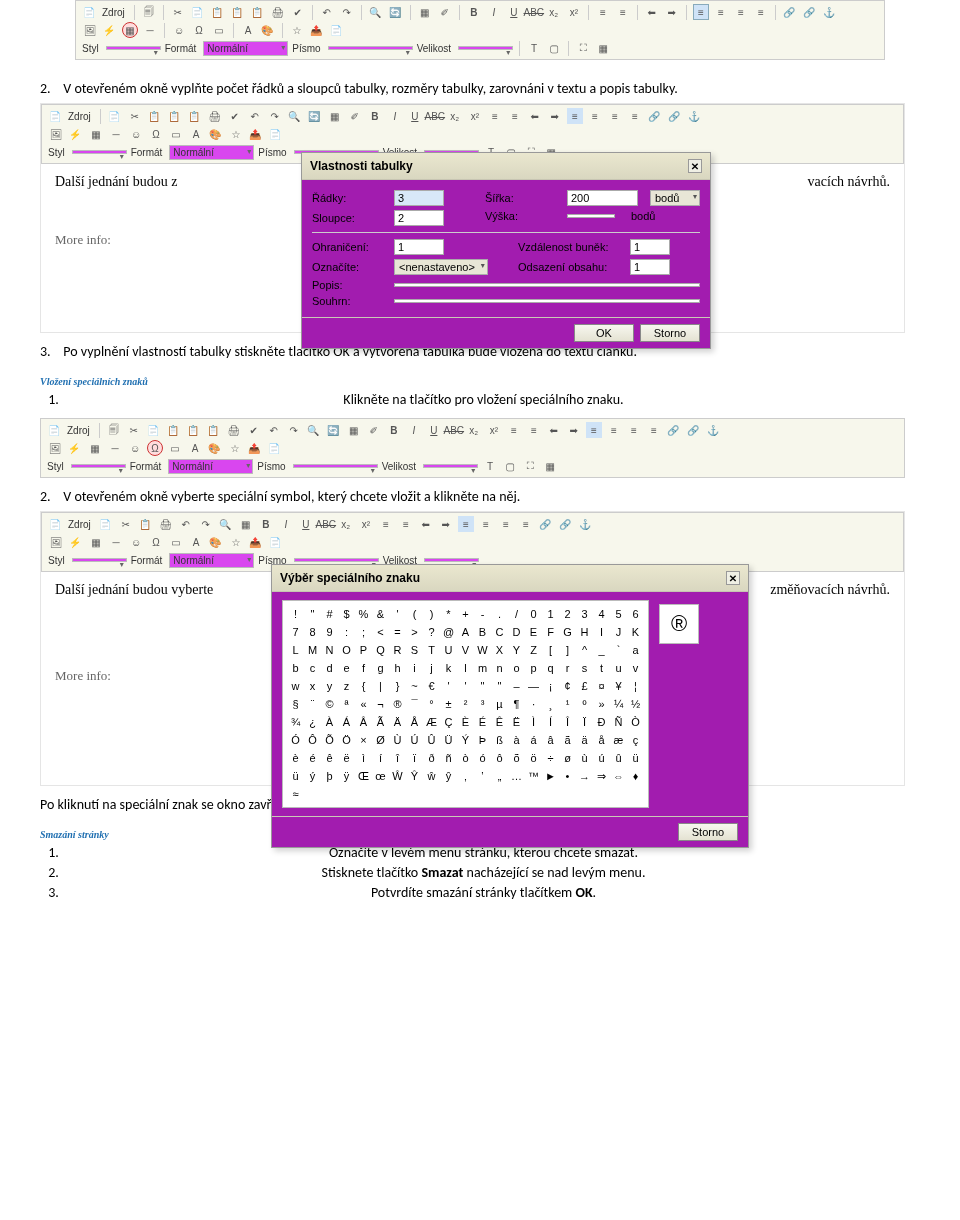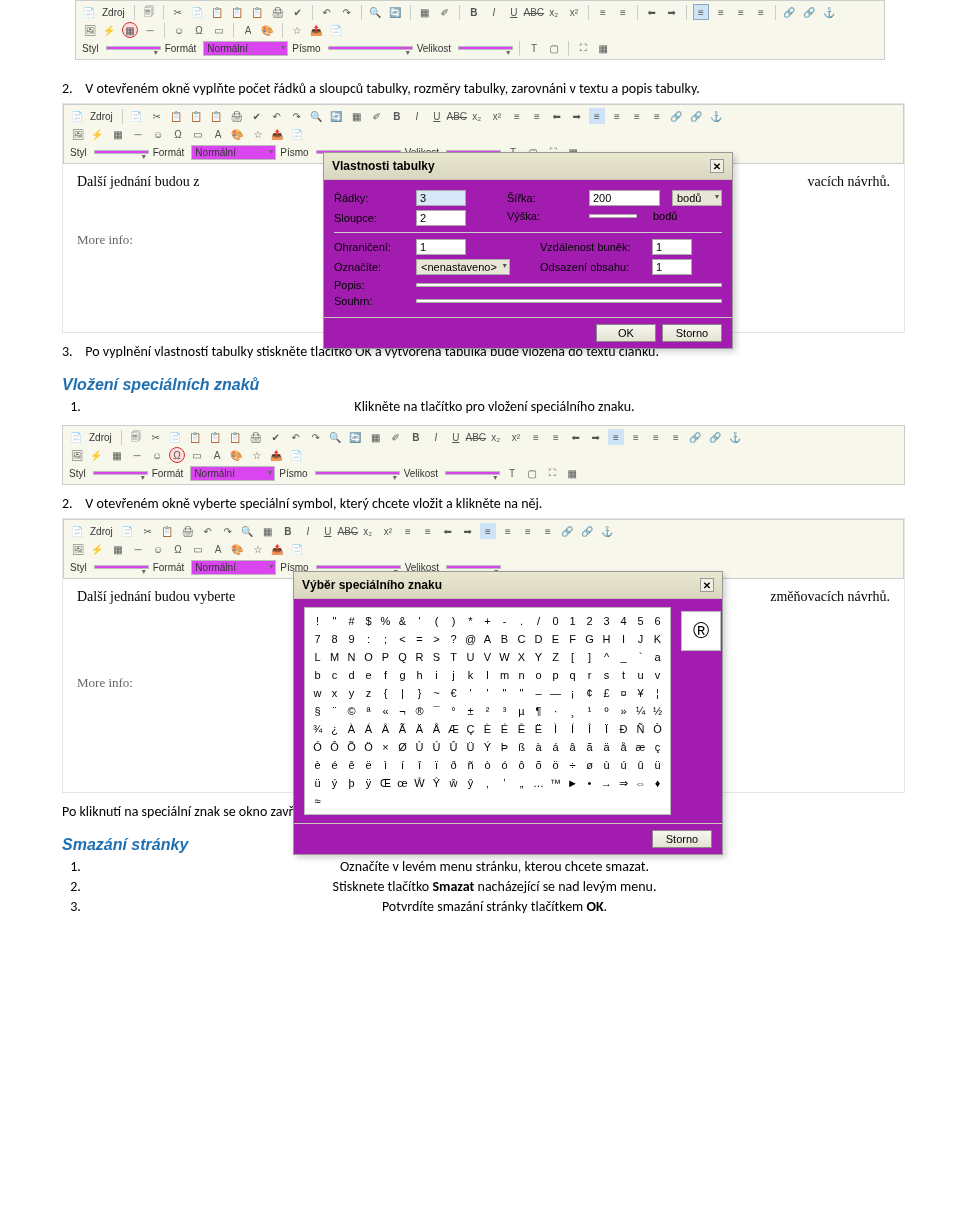--- a/index.html
+++ b/index.html
@@ -5,21 +5,21 @@
   * { box-sizing: border-box; }
   body {
     font-family: Calibri, Arial, sans-serif;
     font-size: 14px;
     margin: 0;
     padding: 0;
     background: #fff;
     color: #000;
     width: 960px;
   }
-  .content { padding: 10px 55px 30px 62px; }
+  .content { padding: 10px 55px 30px 40px; }
   .toolbar-wrap {
     background: #f7f7ec;
     border: 1px solid #ccc;
     padding: 2px 6px;
     margin: 0;
     font-size: 10px;
     font-family: Tahoma, Arial, sans-serif;
     color: #333;
   }
   .tb-row { display: flex; align-items: center; gap: 4px; padding: 1px 0; min-height: 18px; }
@@ -114,24 +114,24 @@
   .char-cell { width: 17px; height: 18px; text-align: center; }
   .char-preview {
     width: 40px; height: 40px; border: 1px solid #bbb; background: #fff;
     font-size: 22px; display: flex; align-items: center; justify-content: center;
     float: right; margin: 4px;
   }
   ol { margin: 4px 0 10px 22px; padding: 0; text-align: center; }
   ol li { margin: 3px 0; }
   .section-head {
     color: #1f6fb1;
-    font-family: Liberation Sans, sans-serif;
+    font-family: Liberation Serif, serif;
     font-weight: bold;
     font-style: italic;
-    font-size: 16px;
+    font-size: 10px;
     margin: 16px 0 2px 0;
   }
   .step-para { margin: 10px 0 6px 0; }
   .step-num { display: inline; }
   .bold { font-weight: bold; }
 </style>
 </head>
 <body>
 
 <div class="toolbar-wrap" style="margin:0 0 0 75px; width:810px;">
@@ -532,21 +532,21 @@
         <span class="tb-label">Velikost</span>
         <span class="tb-select"></span>
       </div>
     </div>
     <div class="editor-body">
       <span>Další jednání budou vyberte</span>
       <span style="float:right;">změňovacích návrhů.</span>
       <div class="more" style="margin-top:70px;">More info:</div>
     </div>
 
-    <div class="dialog" style="left:230px; top:52px; width:430px;">
+    <div class="dialog" style="left:230px; top:52px; width:478px;">
       <div class="dialog-title">
         <span>Výběr speciálního znaku</span>
         <span class="dialog-close">✕</span>
       </div>
       <div class="dialog-body" style="display:flex; gap:6px;">
         <div>
           <div class="char-grid" id="char-grid"><span class="char-cell">!</span><span class="char-cell">"</span><span class="char-cell">#</span><span class="char-cell">$</span><span class="char-cell">%</span><span class="char-cell">&amp;</span><span class="char-cell">'</span><span class="char-cell">(</span><span class="char-cell">)</span><span class="char-cell">*</span><span class="char-cell">+</span><span class="char-cell">-</span><span class="char-cell">.</span><span class="char-cell">/</span><span class="char-cell">0</span><span class="char-cell">1</span><span class="char-cell">2</span><span class="char-cell">3</span><span class="char-cell">4</span><span class="char-cell">5</span><span class="char-cell">6</span><span class="char-cell">7</span><span class="char-cell">8</span><span class="char-cell">9</span><span class="char-cell">:</span><span class="char-cell">;</span><span class="char-cell">&lt;</span><span class="char-cell">=</span><span class="char-cell">&gt;</span><span class="char-cell">?</span><span class="char-cell">@</span><span class="char-cell">A</span><span class="char-cell">B</span><span class="char-cell">C</span><span class="char-cell">D</span><span class="char-cell">E</span><span class="char-cell">F</span><span class="char-cell">G</span><span class="char-cell">H</span><span class="char-cell">I</span><span class="char-cell">J</span><span class="char-cell">K</span><span class="char-cell">L</span><span class="char-cell">M</span><span class="char-cell">N</span><span class="char-cell">O</span><span class="char-cell">P</span><span class="char-cell">Q</span><span class="char-cell">R</span><span class="char-cell">S</span><span class="char-cell">T</span><span class="char-cell">U</span><span class="char-cell">V</span><span class="char-cell">W</span><span class="char-cell">X</span><span class="char-cell">Y</span><span class="char-cell">Z</span><span class="char-cell">[</span><span class="char-cell">]</span><span class="char-cell">^</span><span class="char-cell">_</span><span class="char-cell">`</span><span class="char-cell">a</span><span class="char-cell">b</span><span class="char-cell">c</span><span class="char-cell">d</span><span class="char-cell">e</span><span class="char-cell">f</span><span class="char-cell">g</span><span class="char-cell">h</span><span class="char-cell">i</span><span class="char-cell">j</span><span class="char-cell">k</span><span class="char-cell">l</span><span class="char-cell">m</span><span class="char-cell">n</span><span class="char-cell">o</span><span class="char-cell">p</span><span class="char-cell">q</span><span class="char-cell">r</span><span class="char-cell">s</span><span class="char-cell">t</span><span class="char-cell">u</span><span class="char-cell">v</span><span class="char-cell">w</span><span class="char-cell">x</span><span class="char-cell">y</span><span class="char-cell">z</span><span class="char-cell">{</span><span class="char-cell">|</span><span class="char-cell">}</span><span class="char-cell">~</span><span class="char-cell">€</span><span class="char-cell">'</span><span class="char-cell">'</span><span class="char-cell">"</span><span class="char-cell">"</span><span class="char-cell">–</span><span class="char-cell">—</span><span class="char-cell">¡</span><span class="char-cell">¢</span><span class="char-cell">£</span><span class="char-cell">¤</span><span class="char-cell">¥</span><span class="char-cell">¦</span><span class="char-cell">§</span><span class="char-cell">¨</span><span class="char-cell">©</span><span class="char-cell">ª</span><span class="char-cell">«</span><span class="char-cell">¬</span><span class="char-cell">®</span><span class="char-cell">¯</span><span class="char-cell">°</span><span class="char-cell">±</span><span class="char-cell">²</span><span class="char-cell">³</span><span class="char-cell">µ</span><span class="char-cell">¶</span><span class="char-cell">·</span><span class="char-cell">¸</span><span class="char-cell">¹</span><span class="char-cell">º</span><span class="char-cell">»</span><span class="char-cell">¼</span><span class="char-cell">½</span><span class="char-cell">¾</span><span class="char-cell">¿</span><span class="char-cell">À</span><span class="char-cell">Á</span><span class="char-cell">Â</span><span class="char-cell">Ã</span><span class="char-cell">Ä</span><span class="char-cell">Å</span><span class="char-cell">Æ</span><span class="char-cell">Ç</span><span class="char-cell">È</span><span class="char-cell">É</span><span class="char-cell">Ê</span><span class="char-cell">Ë</span><span class="char-cell">Ì</span><span class="char-cell">Í</span><span class="char-cell">Î</span><span class="char-cell">Ï</span><span class="char-cell">Ð</span><span class="char-cell">Ñ</span><span class="char-cell">Ò</span><span class="char-cell">Ó</span><span class="char-cell">Ô</span><span class="char-cell">Õ</span><span class="char-cell">Ö</span><span class="char-cell">×</span><span class="char-cell">Ø</span><span class="char-cell">Ù</span><span class="char-cell">Ú</span><span class="char-cell">Û</span><span class="char-cell">Ü</span><span class="char-cell">Ý</span><span class="char-cell">Þ</span><span class="char-cell">ß</span><span class="char-cell">à</span><span class="char-cell">á</span><span class="char-cell">â</span><span class="char-cell">ã</span><span class="char-cell">ä</span><span class="char-cell">å</span><span class="char-cell">æ</span><span class="char-cell">ç</span><span class="char-cell">è</span><span class="char-cell">é</span><span class="char-cell">ê</span><span class="char-cell">ë</span><span class="char-cell">ì</span><span class="char-cell">í</span><span class="char-cell">î</span><span class="char-cell">ï</span><span class="char-cell">ð</span><span class="char-cell">ñ</span><span class="char-cell">ò</span><span class="char-cell">ó</span><span class="char-cell">ô</span><span class="char-cell">õ</span><span class="char-cell">ö</span><span class="char-cell">÷</span><span class="char-cell">ø</span><span class="char-cell">ù</span><span class="char-cell">ú</span><span class="char-cell">û</span><span class="char-cell">ü</span><span class="char-cell">ü</span><span class="char-cell">ý</span><span class="char-cell">þ</span><span class="char-cell">ÿ</span><span class="char-cell">Œ</span><span class="char-cell">œ</span><span class="char-cell">Ŵ</span><span class="char-cell">Ŷ</span><span class="char-cell">ŵ</span><span class="char-cell">ŷ</span><span class="char-cell">‚</span><span class="char-cell">‛</span><span class="char-cell">„</span><span class="char-cell">…</span><span class="char-cell">™</span><span class="char-cell">►</span><span class="char-cell">•</span><span class="char-cell">→</span><span class="char-cell">⇒</span><span class="char-cell">⇔</span><span class="char-cell">♦</span><span class="char-cell">≈</span></div>
         </div>
         <div>
           <div class="char-preview">®</div>

